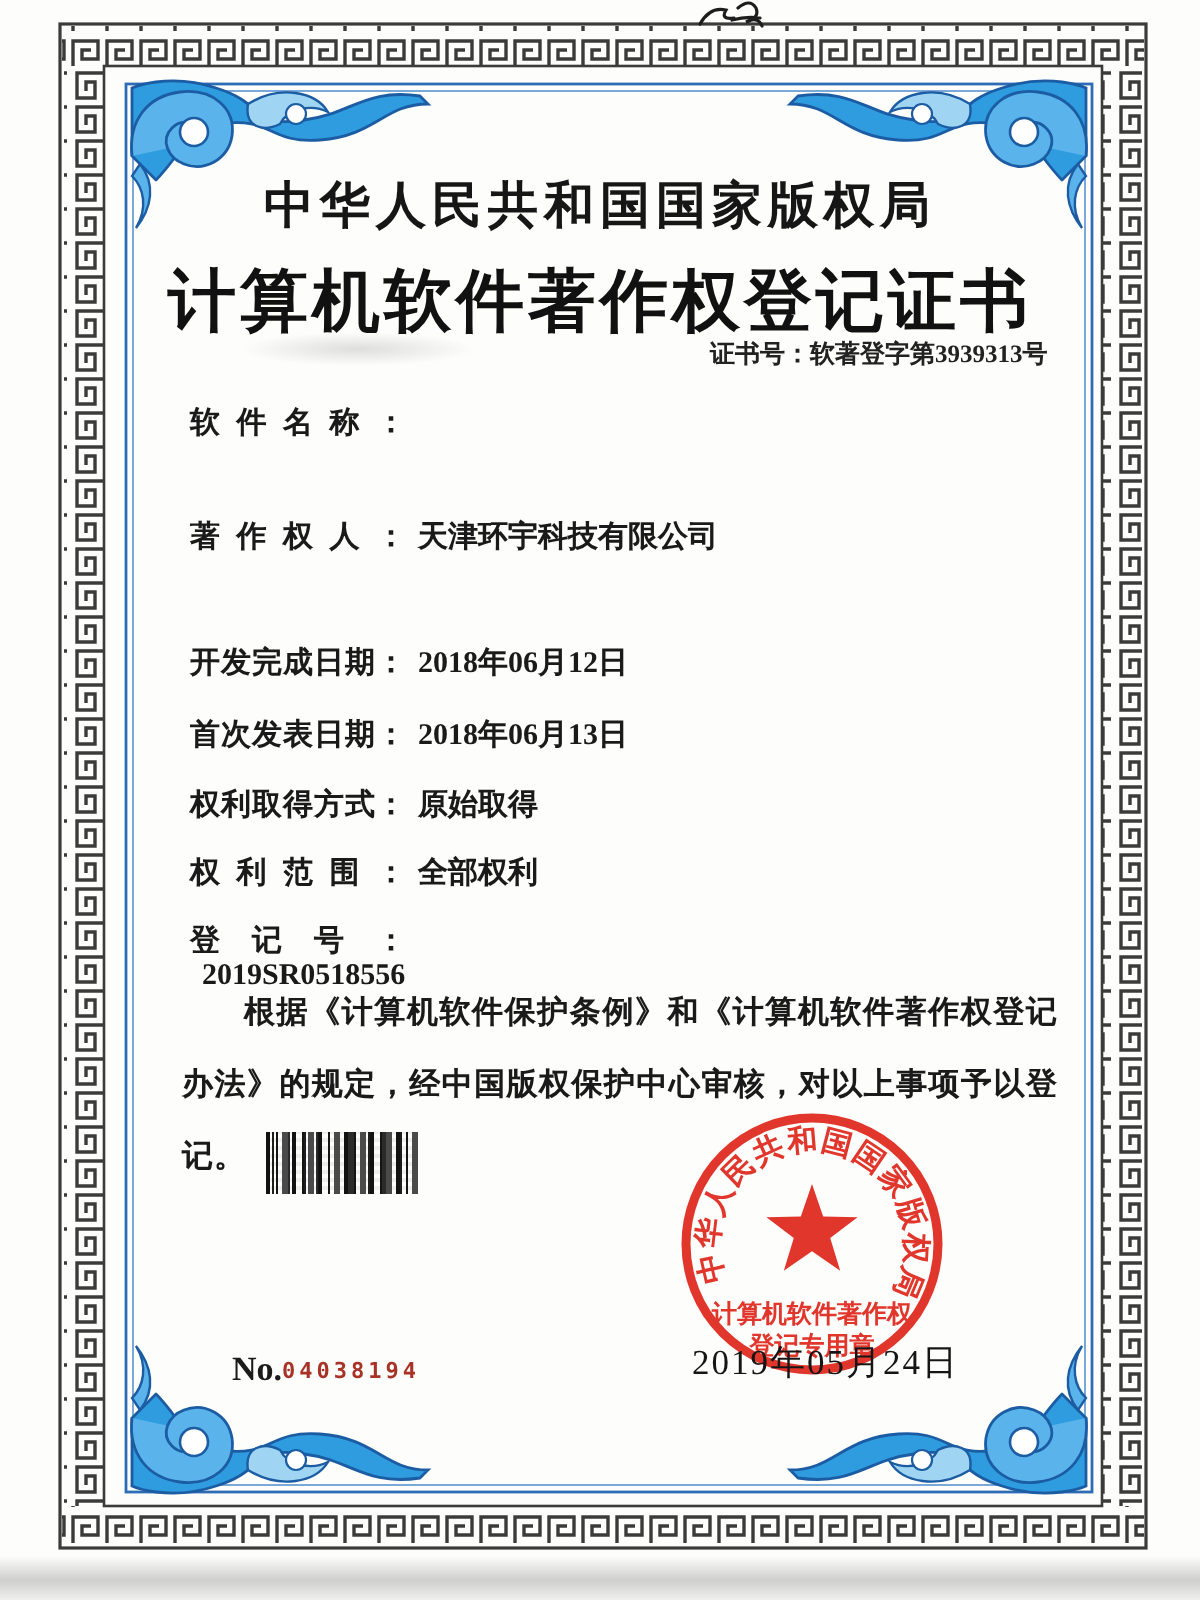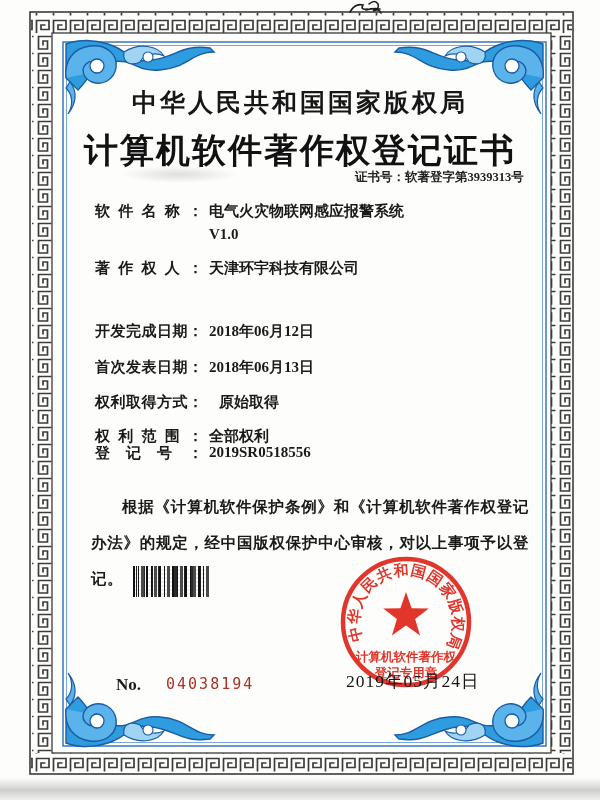--- a/index.html
+++ b/index.html
@@ -18,34 +18,34 @@
         font-size:34px;font-weight:700;letter-spacing:2px;color:#111;}
   .smudge{position:absolute;left:120px;top:166px;width:118px;height:17px;border-radius:50%;
         background:radial-gradient(ellipse at center, rgba(150,150,148,.30), rgba(150,150,148,0) 70%);}
   .cert-no-line{position:absolute;left:355px;top:169px;font-size:12.5px;font-weight:700;color:#222;}
   .cert-no-line .num{}
 
   .row{position:absolute;left:95px;font-size:15px;font-weight:700;color:#1a1a1a;display:flex;}
   .row .lbl{display:inline-block;width:108px;text-align:justify;text-align-last:justify;flex:none;}
   .row .val{margin-left:6px;}
   .r0{top:202px;} .r1{top:259px;} .r2{top:322px;} .r3{top:358px;}
-  .r4{top:393px;gap:10px;} .r5{top:427px;} .r6{top:444px;}
+  .r4{top:393px;} .r5{top:427px;} .r6{top:461px;flex-direction:column;}
   .val-line2{margin-top:5px;}
 
   .statement{position:absolute;left:91px;top:489px;width:438px;font-size:15.5px;line-height:36px;
         font-weight:700;color:#1a1a1a;text-align:justify;text-indent:2em;letter-spacing:.5px;}
 
   .barcode{position:absolute;left:133px;top:566px;width:76px;height:31px;
         background-image:
           repeating-linear-gradient(90deg,#121212 0 2px,rgba(0,0,0,0) 2px 5px,#151515 5px 6px,rgba(0,0,0,0) 6px 8px,#4a4a4a 8px 11px,rgba(0,0,0,0) 11px 13px),
           repeating-linear-gradient(90deg,rgba(0,0,0,0) 0 3px,#1d1d1d 3px 4px,rgba(0,0,0,0) 4px 9px,#2b2b2b 9px 12px,rgba(0,0,0,0) 12px 16px),
           repeating-linear-gradient(0deg,rgba(255,255,255,.14) 0 2px,rgba(0,0,0,.06) 2px 4px);}
   .serial-line{position:absolute;left:116px;top:675px;font-size:17px;font-weight:700;color:#1b1b1b;}
-  .serial-number{font-family:"DejaVu Sans Mono",monospace;font-size:15px;font-weight:400;
-        color:#a93226;letter-spacing:2px;margin-left:25px;vertical-align:1px;}
+  .serial-number{font-family:"DejaVu Sans Mono",monospace;font-size:11px;font-weight:700;
+        color:#a93226;letter-spacing:2px;margin-left:0;vertical-align:1px;}
   .issue-date{position:absolute;left:346px;top:669px;font-size:17.5px;font-weight:400;
         letter-spacing:1px;color:#151515;}
 </style>
 </head>
 <body>
 
 <div class="page">
 
   <svg class="frame-svg" width="600" height="800" viewBox="0 0 600 800">
     <defs>
@@ -105,24 +105,20 @@
     <div class="cert-title">计算机软件著作权登记证书</div>
 
     <div class="smudge"></div>
 
     <div class="cert-no-line">
       <span>证书号：</span><span class="num">软著登字第3939313号</span>
     </div>
 
     <div class="row r0">
       <span class="lbl">软件名称：</span>
-      <span class="val">
-        <div>电气火灾物联网感应报警系统</div>
-        <div class="val-line2">V1.0</div>
-      </span>
     </div>
 
     <div class="row r1">
       <span class="lbl">著作权人：</span>
       <span class="val">天津环宇科技有限公司</span>
     </div>
 
     <div class="row r2">
       <span class="lbl">开发完成日期：</span>
       <span class="val">2018年06月12日</span>

